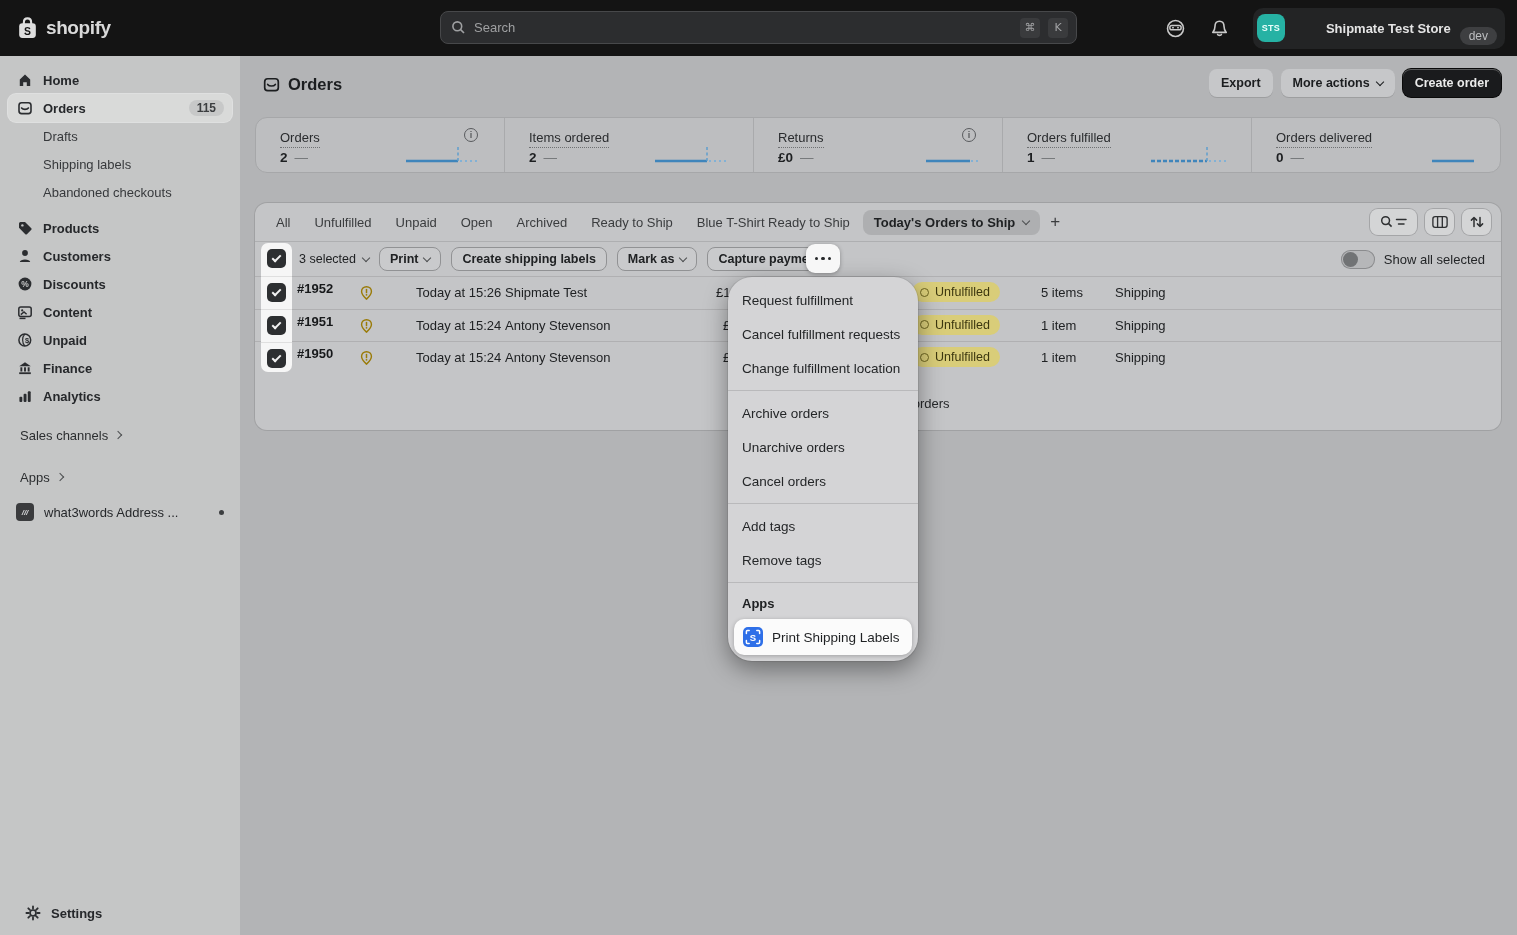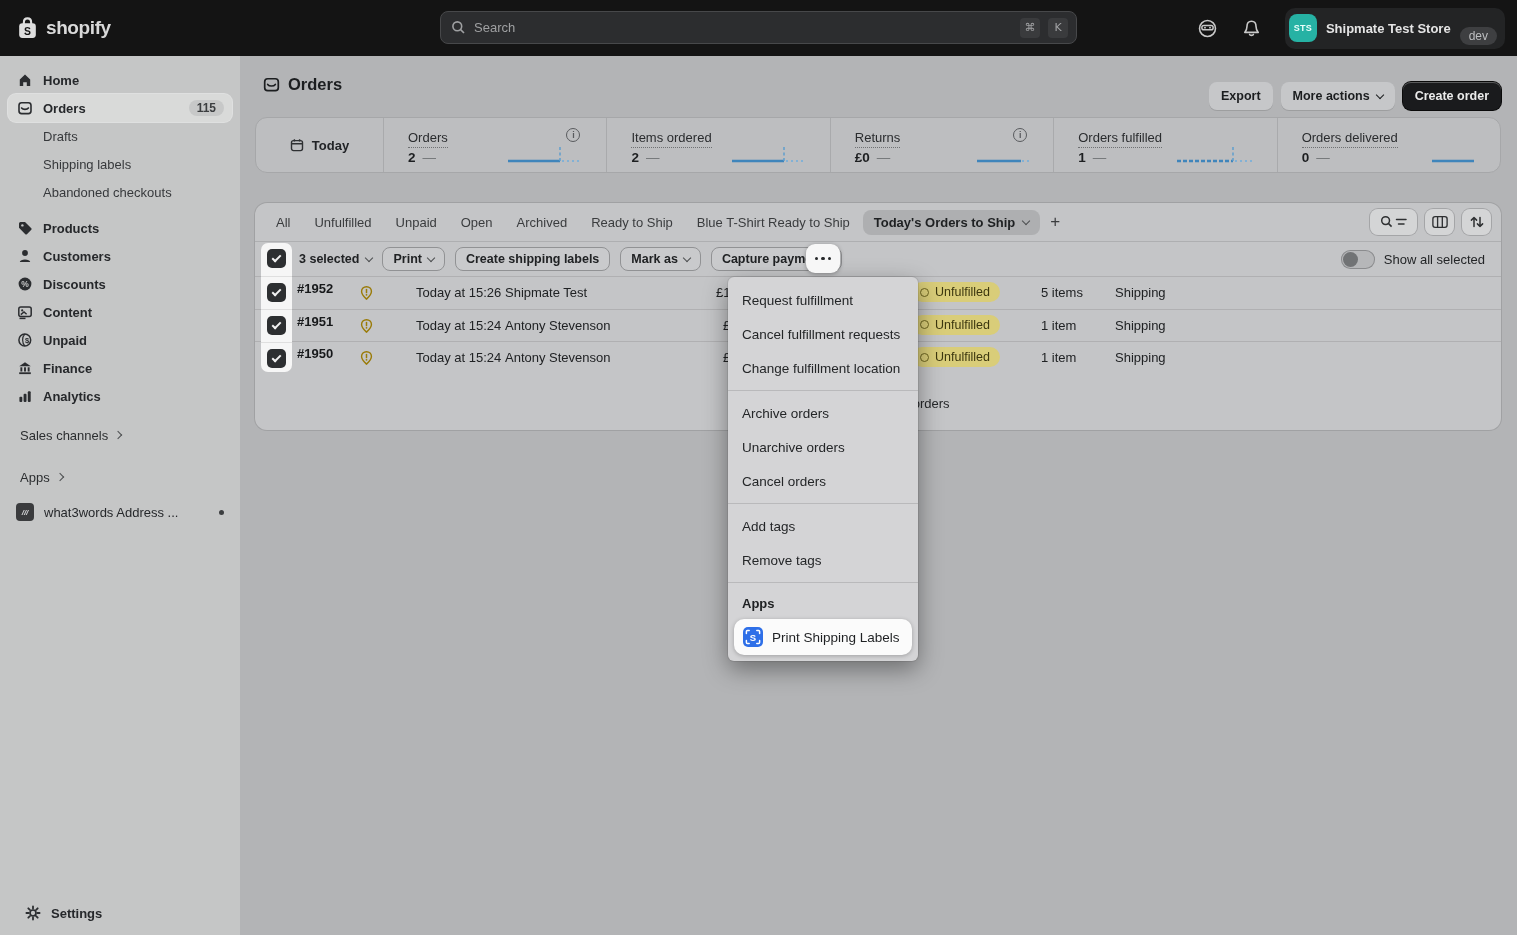--- a/index.html
+++ b/index.html
@@ -15,21 +15,21 @@
     border:1px solid #47484a; border-radius:8px; display:flex; align-items:center; padding:0 8px 0 10px; gap:8px; }
   .searchbox input { flex:1; background:transparent; border:none; outline:none; color:#c6c7c9; font-size:13px; font-family:inherit; }
   .searchbox input::placeholder { color:#9fa0a2; }
   .kbd { width:20px; height:20px; background:#3a3b3d; border-radius:4px; color:#a2a3a5; font-size:11px;
     display:flex; align-items:center; justify-content:center; font-family:"DejaVu Sans",sans-serif; }
   .top-right { position:absolute; right:12px; top:0; height:56px; display:flex; align-items:center; gap:24px; }
   .icon-btn { display:flex; align-items:center; justify-content:center; cursor:pointer; }
   .store-chip { display:flex; align-items:center; gap:9px; background:#232425; border-radius:10px; padding:4px 8px 4px 4px; }
   .avatar { width:28px; height:28px; border-radius:8px; background:#26b2a4; color:#eafffb; font-size:9px; font-weight:700;
     display:flex; align-items:center; justify-content:center; letter-spacing:0.3px; }
-  .store-name { color:#e4e4e4; font-size:13px; font-weight:600; }
+  .store-name { color:#e4e4e4; font-size:13px; font-weight:600;margin-left:32px; }
   .env-badge { background:#3e3f41; color:#bdbec0; font-size:12px; border-radius:9px; padding:2px 9px;margin-top:15px; }
 
   
   .sidebar { position:absolute; top:56px; left:0; width:240px; bottom:0; background:#c5c6c6; padding-top:10px; }
   .nav-item { height:28px; margin:0 8px; border-radius:8px; display:flex; align-items:center; gap:10px; padding:0 8px;
     font-size:13px; font-weight:600; color:#26282b; cursor:pointer; }
   .nav-item .nicon { width:17px; display:flex; justify-content:center; }
   .nav-item.selected { background:#d9dad9; box-shadow:0 0 0 1px rgba(255,255,255,0.45); }
   .nav-badge { margin-left:auto; background:#c7c8c8; border-radius:8px; font-size:12px; font-weight:550; color:#3c3e40; padding:1px 8px; }
   .nav-sub { height:28px; margin:0 8px; padding:0 8px 0 35px; display:flex; align-items:center;
@@ -42,21 +42,21 @@
   .chev.down  { transform:rotate(45deg); margin-top:-3px; }
   .w3w-icon { width:18px; height:18px; border-radius:4px; background:#3a3b3d; color:#d8d9da; font-size:8px; font-style:italic;
     display:flex; align-items:center; justify-content:center; font-weight:700; }
   .dot { margin-left:auto; width:5px; height:5px; border-radius:50%; background:#3c3e40; }
   .settings-item { position:absolute; bottom:8px; left:8px; right:8px; }
 
   
   .main { position:absolute; left:240px; top:56px; right:0; bottom:0; }
   .page-header { position:absolute; left:23px; top:19px; display:flex; align-items:center; gap:8px; }
   .page-title { font-size:16.5px; font-weight:700; color:#1c1e20; }
-  .header-actions { position:absolute; right:16px; top:26px; display:flex; gap:8px; }
+  .header-actions { position:absolute; right:16px; top:13px; display:flex; gap:8px; }
   .hbtn { height:28px; padding:0 12px; border-radius:8px; background:#c6c7c9; color:#1b1d1f; font-size:12.5px; font-weight:600;
     display:flex; align-items:center; gap:7px; cursor:pointer; box-shadow:0 1px 0 rgba(0,0,0,0.12); }
   .hbtn.dark { background:#1a1b1d; color:#ebebeb; box-shadow:inset 0 1px 0 rgba(255,255,255,0.28), 0 0 0 1px #0a0a0a; }
   .hbtn .chev { border-color:#1b1d1f; }
 
   
   .metrics { position:absolute; left:15px; top:61px; width:1246px; height:56px; background:#bdbec0;
     border:1px solid #a6a7a9; border-radius:12px; display:flex; }
   .m-today { width:128px; display:flex; align-items:center; justify-content:center; gap:8px;
     font-size:13px; font-weight:550; color:#222427; border-right:1px solid #a9aaac; cursor:pointer; }
@@ -76,21 +76,21 @@
   .tab { padding:5px 11px; border-radius:8px; font-size:13px; font-weight:500; color:#3a3c3e; cursor:pointer; white-space:nowrap; }
   .tab.selected { background:rgba(0,0,0,0.11); color:#1e2022; font-weight:600; display:flex; align-items:center; gap:8px; }
   .tab-add { width:26px; height:26px; display:flex; align-items:center; justify-content:center; font-size:17px; color:#3a3c3e;
     border-radius:8px; cursor:pointer; }
   .tabs-tools { margin-left:auto; display:flex; gap:8px; }
   .tool-btn { height:26px; border-radius:8px; background:rgba(255,255,255,0.28); box-shadow:0 0 0 1px rgba(0,0,0,0.16);
     display:flex; align-items:center; justify-content:center; cursor:pointer; }
 
   
   .bulk-row { height:34px; position:relative; display:flex; align-items:center; padding-left:44px; gap:10px; }
-  .sel-btn { display:flex; align-items:center; gap:7px; font-size:12.5px; font-weight:700; color:#202224; cursor:pointer; }
+  .sel-btn { display:flex; align-items:center; gap:7px; font-size:12.5px; font-weight:400; color:#202224; cursor:pointer; }
   .bbtn { height:24px; padding:0 10px; border-radius:8px; border:1px solid #919294; background:#c9cacc;
     font-size:12.5px; font-weight:600; color:#202224; display:flex; align-items:center; gap:6px; cursor:pointer; }
   .bulk-right { position:absolute; right:16px; top:0; height:34px; display:flex; align-items:center; gap:9px; }
   .toggle { width:34px; height:19px; border-radius:10px; background:#b6b7b9; box-shadow:inset 0 0 0 1px #8b8c8e; position:relative; cursor:pointer; }
   .toggle .knob { position:absolute; left:2px; top:2px; width:15px; height:15px; border-radius:50%; background:#717375; }
   .toggle-label { font-size:13px; color:#232527;text-align:center; }
 
   
   .orow { height:32.7px; position:relative; border-top:1px solid rgba(0,0,0,0.10); font-size:13px; color:#202224; cursor:pointer; }
   .c-id { position:absolute; left:42px; top:4px; font-weight:600; color:#17191b; }
@@ -99,21 +99,21 @@
   .c-cust { position:absolute; left:250px; top:8px; }
   .c-price { position:absolute; top:8px; }
   .c-badge { position:absolute; left:657px; top:5px; display:inline-flex; align-items:center; gap:6px;
     background:#d9cd79; border-radius:10px; padding:3px 10px 3px 8px; font-size:12.5px; font-weight:500; color:#3c370f; }
   .ring { width:9px; height:9px; border:1.5px solid #6e6520; border-radius:50%; }
   .c-items { position:absolute; left:786px; top:8px; }
   .c-del { position:absolute; left:860px; top:8px; }
   .card-footer { position:absolute; left:0; right:0; top:193px; text-align:center; font-size:13px; color:#26282a; }
 
   
-  .menu { position:absolute; left:728px; top:277px; width:190px; background:#d4d4d6; border-radius:6px;
+  .menu { position:absolute; left:728px; top:277px; width:190px; background:#d4d4d6; border-radius:24px;
     box-shadow:0 8px 24px rgba(0,0,0,0.40), 0 0 0 1px rgba(0,0,0,0.08); padding:6px 0 5px; }
   .menu-item { height:34px; display:flex; align-items:center; padding:0 14px; font-size:13.5px; color:#242628; cursor:pointer; white-space:nowrap; }
   .menu-div { border-top:1px solid #b9b9bb; margin:5px 0; }
   .menu-head { height:30px; display:flex; align-items:center; padding:0 14px; font-size:13px; font-weight:700; color:#1e2022; }
   .menu-app { margin:1px 6px 1px; height:36px; background:#fbfbfb; border-radius:10px; display:flex; align-items:center;
     gap:9px; padding:0 9px; font-size:13.5px; color:#1f2123; cursor:pointer; position:relative; z-index:60;
     box-shadow:0 1px 4px rgba(0,0,0,0.25); }
 
   
   .cb-strip { position:absolute; left:261px; top:243px; width:31px; height:129px; background:#f6f6f6; border-radius:7px; z-index:60; }
@@ -309,27 +309,20 @@
       <div class="hbtn">
         <span>More actions</span>
           <span class="chev down"></span>
       </div>
       <div class="hbtn dark">
           <span>Create order</span>
         </div>
     </div>
 
     <div class="metrics">
-      <div class="m-today">
-        <svg width="14" height="14" viewBox="0 0 14 14">
-          <rect x="1.5" y="2.6" width="11" height="10" rx="2" stroke="#2e3032" stroke-width="1.4" fill="none"></rect>
-          <path d="M1.5 5.8 H12.5 M4.4 1.2 V3.4 M9.6 1.2 V3.4" stroke="#2e3032" stroke-width="1.4"></path>
-        </svg>
-        <span>Today</span>
-      </div>
 
       <div class="m-sec">
         <span class="m-label">Orders</span>
         <span class="m-info">i</span>
         <div class="m-valrow">
             <span>2</span>
             <span class="m-dash">—</span>
           </div>
         <svg class="spark" width="80" height="26">
           <path d="M4 22 H56" stroke="#3f85bb" stroke-width="2.5" fill="none"></path>

